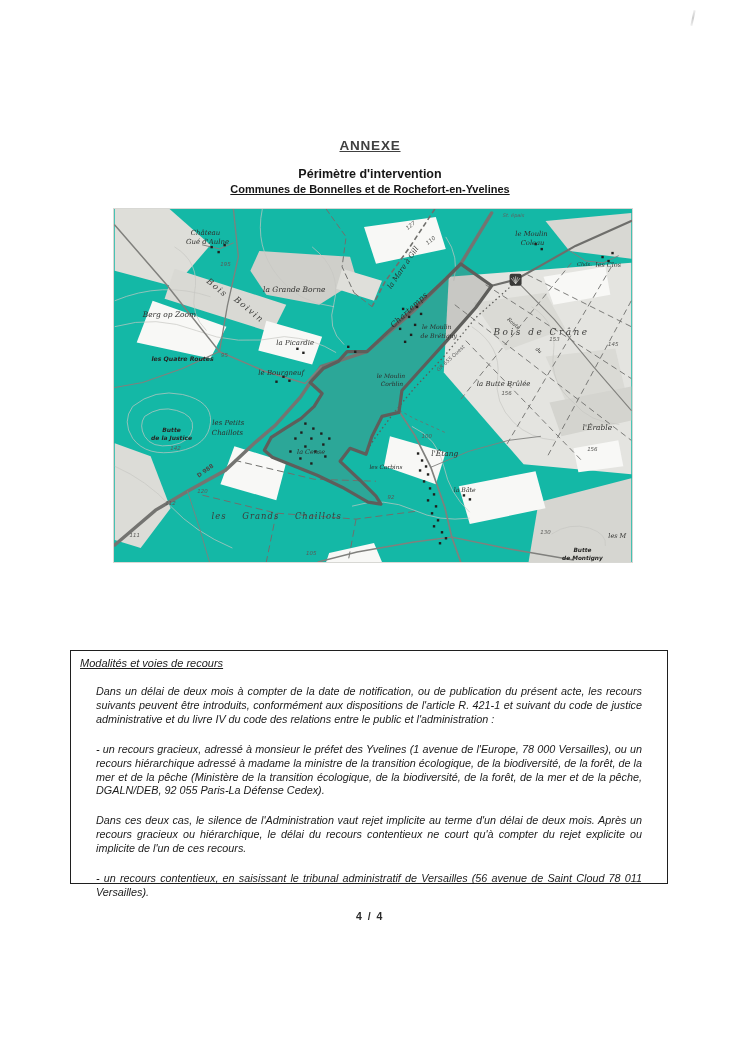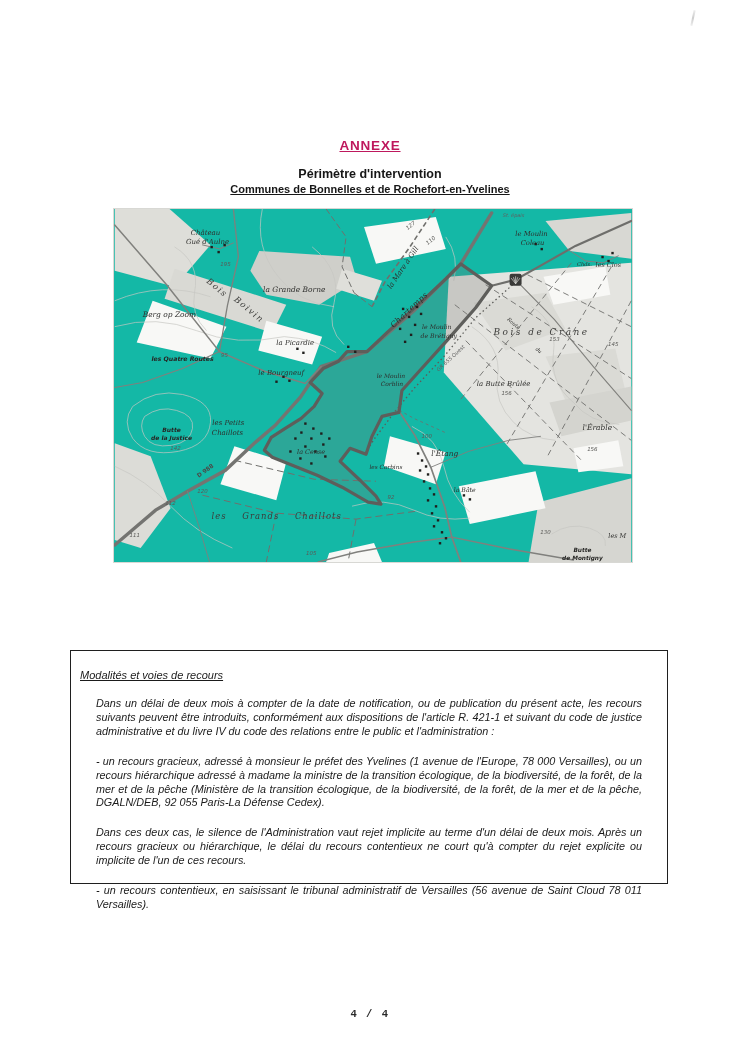--- a/index.html
+++ b/index.html
@@ -2,21 +2,21 @@
 <html><head>
 <meta charset="utf-8">
 <style>
   html,body{margin:0;padding:0;}
   body{
     width:740px;height:1047px;position:relative;background:#ffffff;
     font-family:"Liberation Sans",sans-serif;overflow:hidden;
   }
   .hdr-title{
     position:absolute;top:138px;left:0;width:740px;text-align:center;
-    font-size:13.5px;font-weight:bold;letter-spacing:.8px;color:#be185d;
+    font-size:13.5px;font-weight:bold;letter-spacing:.8px;color:#404040;
     text-decoration:underline;
   }
   .hdr-sub1{
     position:absolute;top:167px;left:0;width:740px;text-align:center;
     font-size:12.5px;font-weight:bold;color:#161616;
   }
   .hdr-sub2{
     position:absolute;top:183px;left:0;width:740px;text-align:center;
     font-size:11px;font-weight:bold;color:#161616;text-decoration:underline;
   }
@@ -28,33 +28,33 @@
   
   .ml-p{font-family:"DejaVu Serif",serif;font-style:italic;fill:#2e2e2c;}
   .ml-pb{font-family:"DejaVu Sans",sans-serif;font-style:italic;font-weight:bold;fill:#262624;}
   .ml-f{font-family:"DejaVu Serif",serif;font-style:italic;fill:#3c3c3a;}
   .ml-e{font-family:"DejaVu Sans",sans-serif;font-style:italic;fill:#5a5a57;}
   .ml-r{font-family:"DejaVu Sans",sans-serif;font-weight:bold;fill:#4a4a48;}
   .ml-g{font-family:"DejaVu Sans",sans-serif;font-style:italic;fill:#606060;}
   .notice-box{
     position:absolute;left:70px;top:650px;width:598px;height:234px;
     border:1.5px solid #1f1f1f;box-sizing:border-box;background:#fff;
-    padding:18px 9px 0 9px;
+    padding:6px 9px 0 9px;
   }
   .notice-heading{
     font-style:italic;font-size:11px;color:#1b1b1b;
     text-decoration:underline;margin:0 0 13px 0;
   }
   .notice-body p{
     margin:16px;font-style:italic;font-size:10.8px;line-height:13.9px;
     text-align:justify;color:#1b1b1b;
   }
   .page-num{
-    position:absolute;top:1008px;left:0;width:740px;text-align:center;
-    font-size:10.5px;font-weight:bold;letter-spacing:1.5px;color:#2a2a2a;font-family:Liberation Mono, monospace;
+    position:absolute;top:910px;left:0;width:740px;text-align:center;
+    font-size:10.5px;font-weight:bold;letter-spacing:1.5px;color:#2a2a2a;
   }
   .artifact{
     position:absolute;left:692px;top:10px;width:2px;height:16px;
     background:linear-gradient(#eee,#ccc,#eee);transform:rotate(12deg);
   }
 </style>
 </head>
 <body>
 
 <div class="hdr-title">ANNEXE</div>

